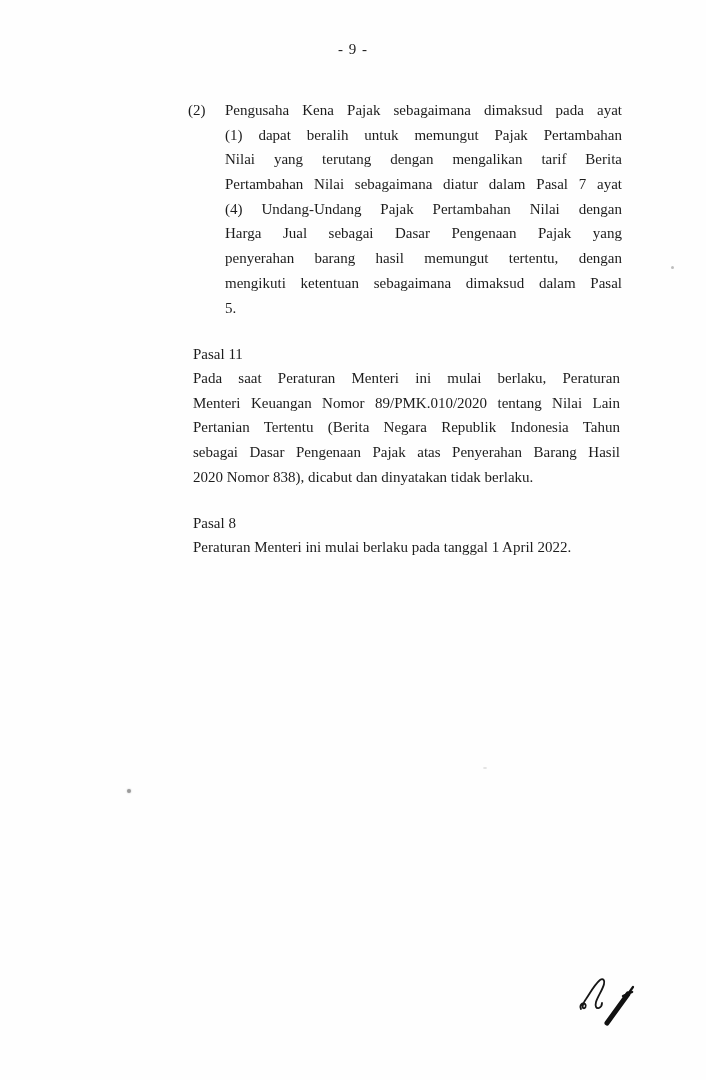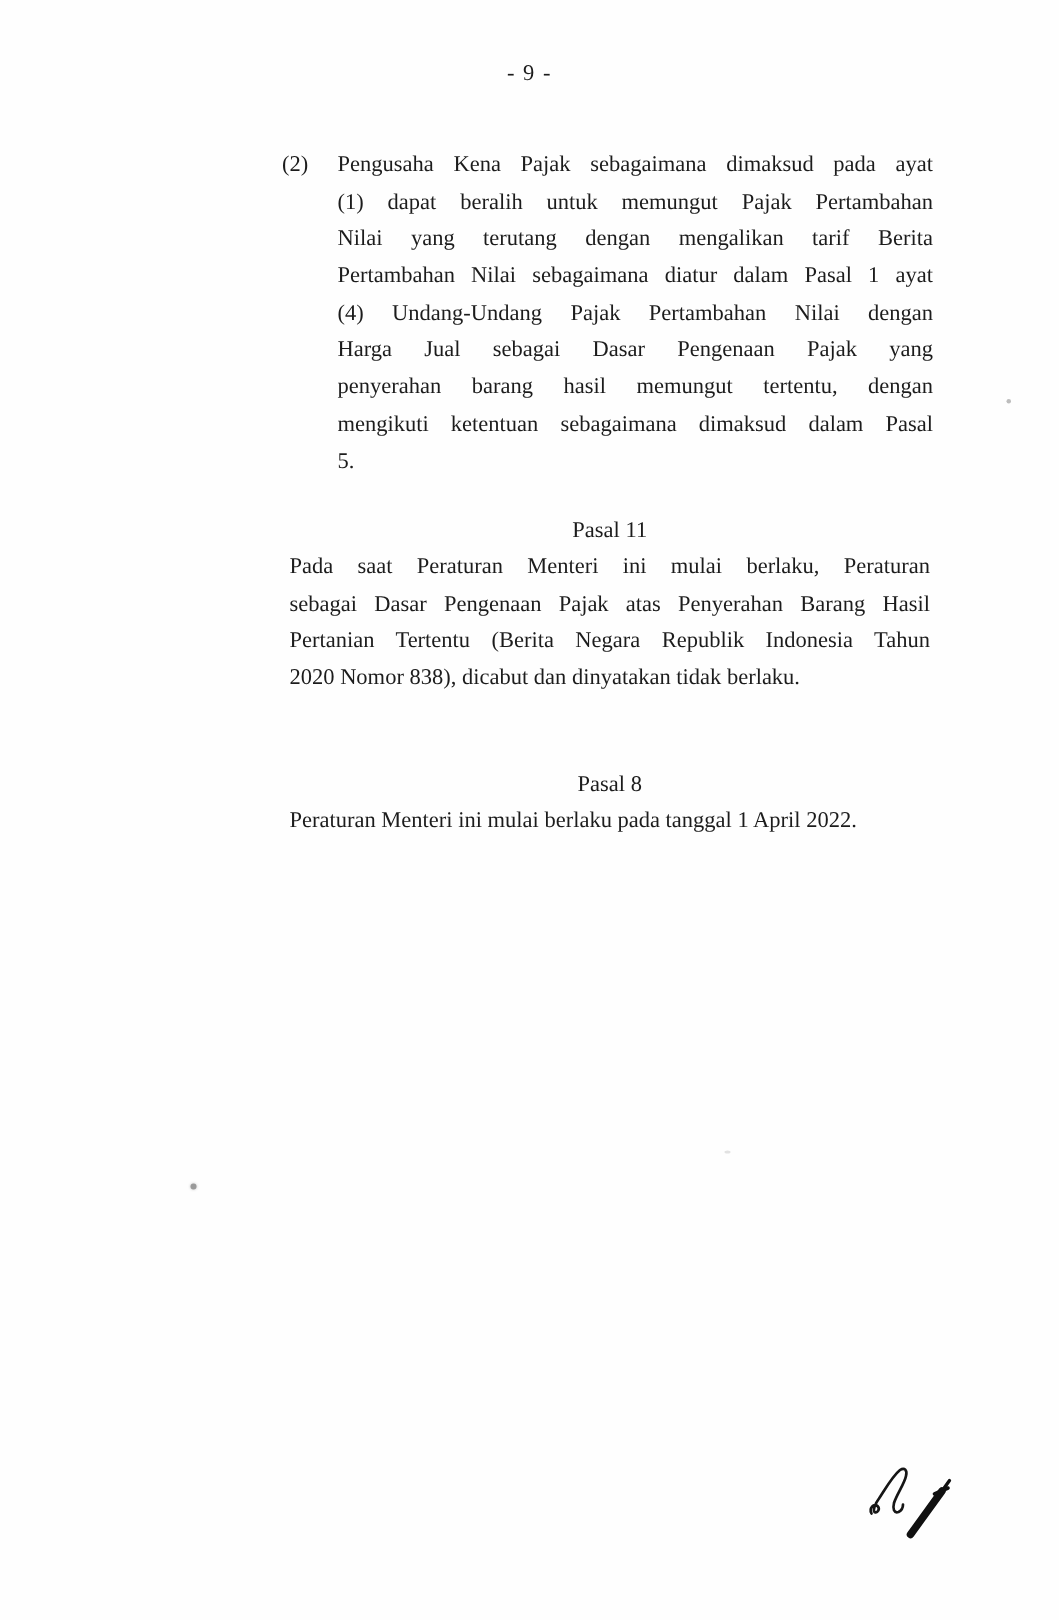--- a/index.html
+++ b/index.html
@@ -41,21 +41,20 @@
     width: 37px;
   }
   .clause-text {
     flex: 1 1 auto;
     min-width: 0;
   }
   .section-heading {
     position: absolute;
     left: 193px;
     width: 427px;
-    text-align: center;
     font-size: 15px;
     line-height: var(--lh);
   }
   .heading-pasal-11 { top: 342px; }
   .heading-pasal-12 { top: 511px; }
   .section-paragraph {
     position: absolute;
     left: 193px;
     width: 427px;
     font-size: 15px;
@@ -94,35 +93,36 @@
 <div class="page">
 
   <div class="page-number">- 9 -</div>
 
   <div class="clause-item">
     <div class="clause-marker">(2)</div>
     <div class="clause-text">
         <div class="doc-line">Pengusaha Kena Pajak sebagaimana dimaksud pada ayat</div>
         <div class="doc-line">(1) dapat beralih untuk memungut Pajak Pertambahan</div>
         <div class="doc-line">Nilai yang terutang dengan mengalikan tarif Berita</div>
-        <div class="doc-line">Pertambahan Nilai sebagaimana diatur dalam Pasal 1 ayat</div>
+        <div class="doc-line">Pertambahan Nilai sebagaimana diatur dalam Pasal 7 ayat</div>
         <div class="doc-line">(4) Undang-Undang Pajak Pertambahan Nilai dengan</div>
         <div class="doc-line">Harga Jual sebagai Dasar Pengenaan Pajak yang</div>
         <div class="doc-line">penyerahan barang hasil memungut tertentu, dengan</div>
         <div class="doc-line">mengikuti ketentuan sebagaimana dimaksud dalam Pasal</div>
         <div class="doc-line last">5.</div>
       </div>
   </div>
 
   <div class="section-heading heading-pasal-11">Pasal 11</div>
 
   <div class="section-paragraph paragraph-pasal-11">
       <div class="doc-line">Pada saat Peraturan Menteri ini mulai berlaku, Peraturan</div>
+      <div class="doc-line">Menteri Keuangan Nomor 89/PMK.010/2020 tentang Nilai Lain</div>
+      <div class="doc-line">Pertanian Tertentu (Berita Negara Republik Indonesia Tahun</div>
       <div class="doc-line">sebagai Dasar Pengenaan Pajak atas Penyerahan Barang Hasil</div>
-      <div class="doc-line">Pertanian Tertentu (Berita Negara Republik Indonesia Tahun</div>
       <div class="doc-line last">2020 Nomor 838), dicabut dan dinyatakan tidak berlaku.</div>
     </div>
 
   <div class="section-heading heading-pasal-12">Pasal 8</div>
 
   <div class="section-paragraph paragraph-pasal-12">
       <div class="doc-line last">Peraturan Menteri ini mulai berlaku pada tanggal 1 April 2022.</div>
     </div>
 
   <svg class="paraf-mark" viewBox="0 0 66 66" xmlns="http://www.w3.org/2000/svg">

